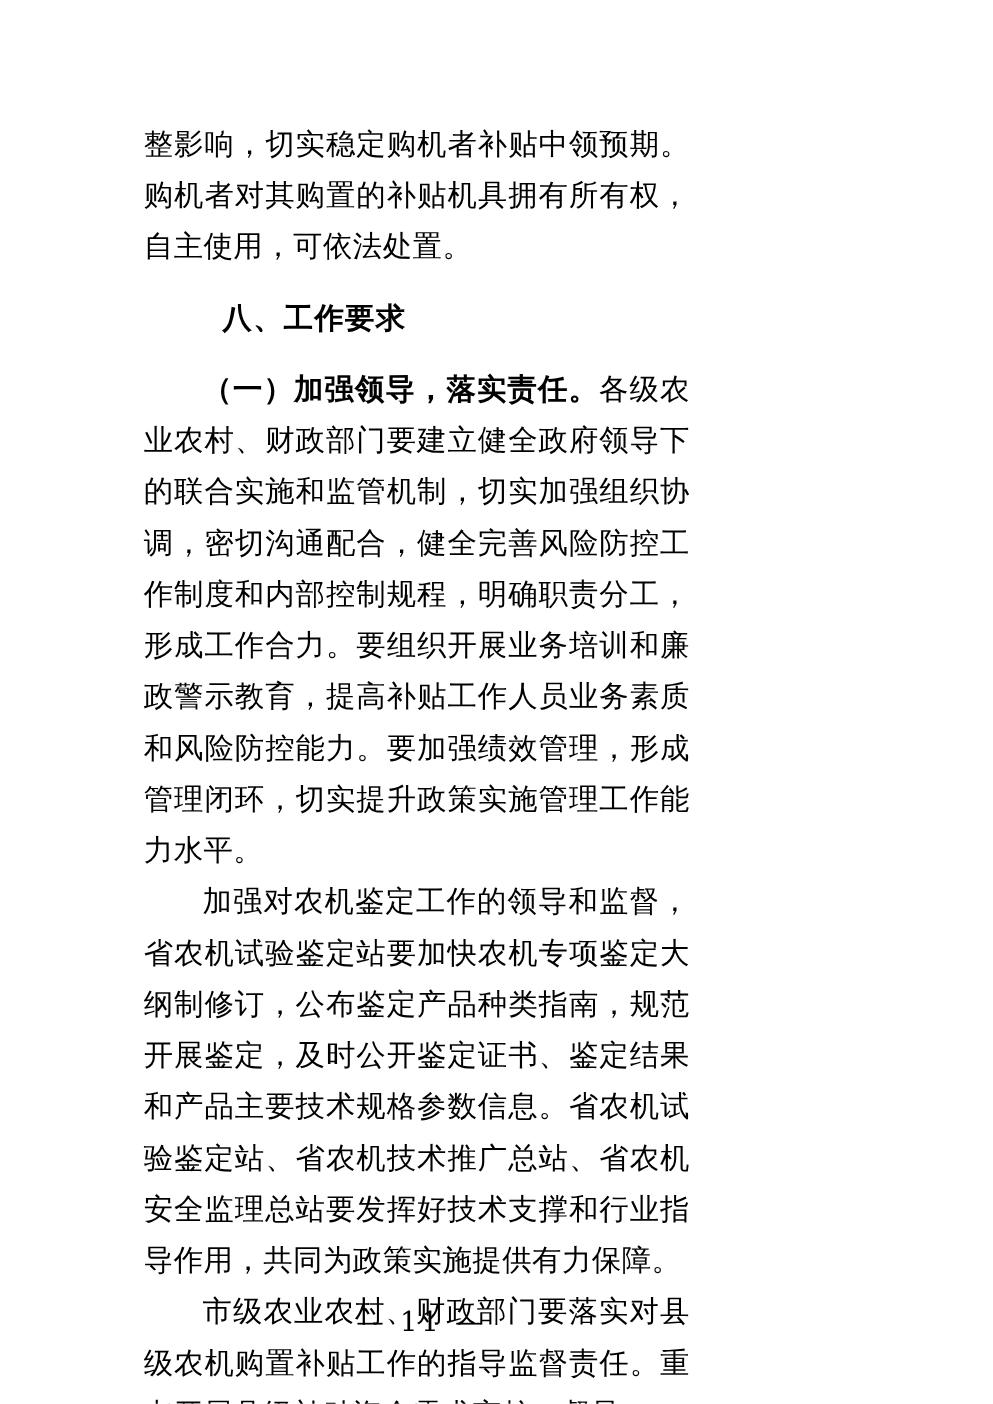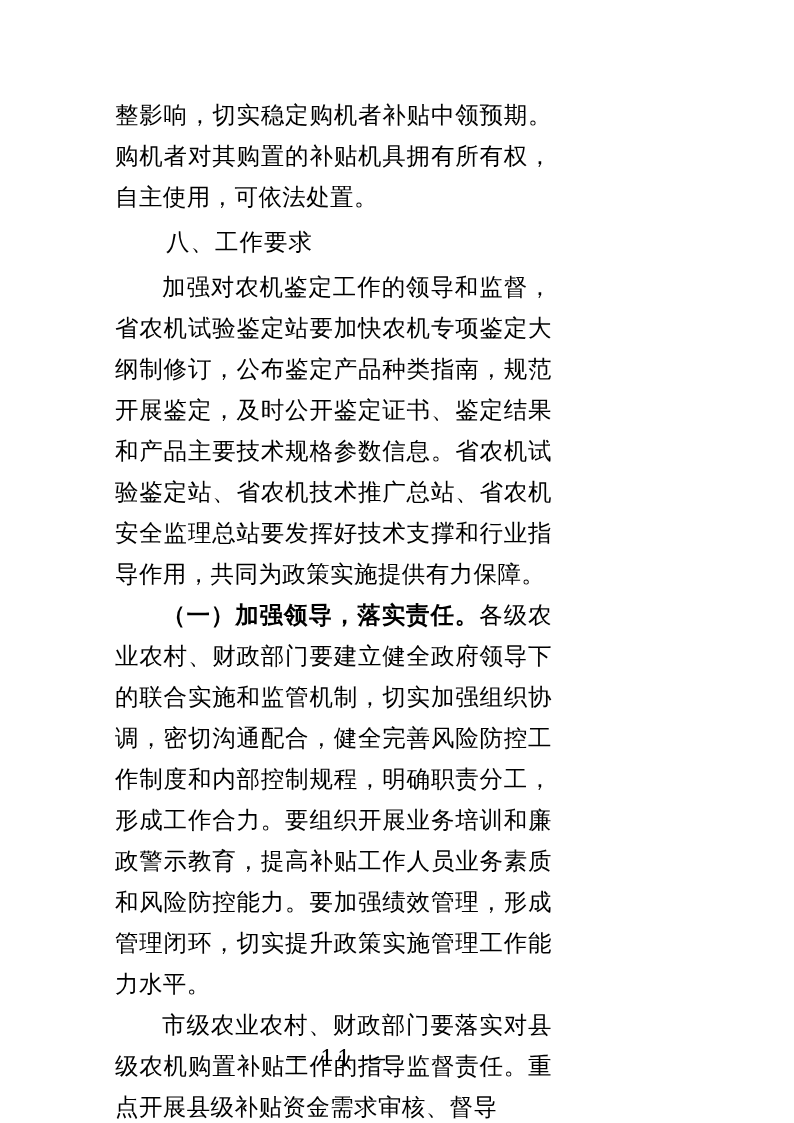--- a/index.html
+++ b/index.html
@@ -31,23 +31,23 @@
     text-justify: inter-ideograph;
   }
   .para {
     margin: 0;
     text-indent: 0;
   }
   .para.indent {
     text-indent: 2em;
   }
   .heading {
-    margin: 4px;
+    margin: 16px;
     text-indent: 2em;
-    font-weight: normal;
+    font-weight: bold;
     font-family: "DejaVu Sans", "Liberation Sans", sans-serif;
     letter-spacing: 1px;
   }
   .subhead-run {
     font-weight: bold;
     font-family: "DejaVu Sans", "Liberation Sans", sans-serif;
   }
   .footer {
     position: absolute;
     left: 12px;
@@ -66,23 +66,23 @@
 </head>
 <body>
 
 <div class="page">
   <div class="doc-body">
 
     <p class="para">整影响，切实稳定购机者补贴中领预期。购机者对其购置的补贴机具拥有所有权，自主使用，可依法处置。</p>
 
     <p class="heading">八、工作要求</p>
 
+    <p class="para indent"><span class="subhead-run">（一）加强领导，落实责任。</span><span>各级农业农村、财政部门要建立健全政府领导下的联合实施和监管机制，切实加强组织协调，密切沟通配合，健全完善风险防控工作制度和内部控制规程，明确职责分工，形成工作合力。要组织开展业务培训和廉政警示教育，提高补贴工作人员业务素质和风险防控能力。要加强绩效管理，形成管理闭环，切实提升政策实施管理工作能力水平。</span></p>
+
     <p class="para indent">加强对农机鉴定工作的领导和监督，省农机试验鉴定站要加快农机专项鉴定大纲制修订，公布鉴定产品种类指南，规范开展鉴定，及时公开鉴定证书、鉴定结果和产品主要技术规格参数信息。省农机试验鉴定站、省农机技术推广总站、省农机安全监理总站要发挥好技术支撑和行业指导作用，共同为政策实施提供有力保障。</p>
-
-    <p class="para indent"><span class="subhead-run">（一）加强领导，落实责任。</span><span>各级农业农村、财政部门要建立健全政府领导下的联合实施和监管机制，切实加强组织协调，密切沟通配合，健全完善风险防控工作制度和内部控制规程，明确职责分工，形成工作合力。要组织开展业务培训和廉政警示教育，提高补贴工作人员业务素质和风险防控能力。要加强绩效管理，形成管理闭环，切实提升政策实施管理工作能力水平。</span></p>
 
 
     <p class="para indent">市级农业农村、财政部门要落实对县级农机购置补贴工作的指导监督责任。重点开展县级补贴资金需求审核、督导</p>
 
   </div>
 
   <div class="footer">
     <span class="pgnum">— 11 —</span>
   </div>
 </div>

